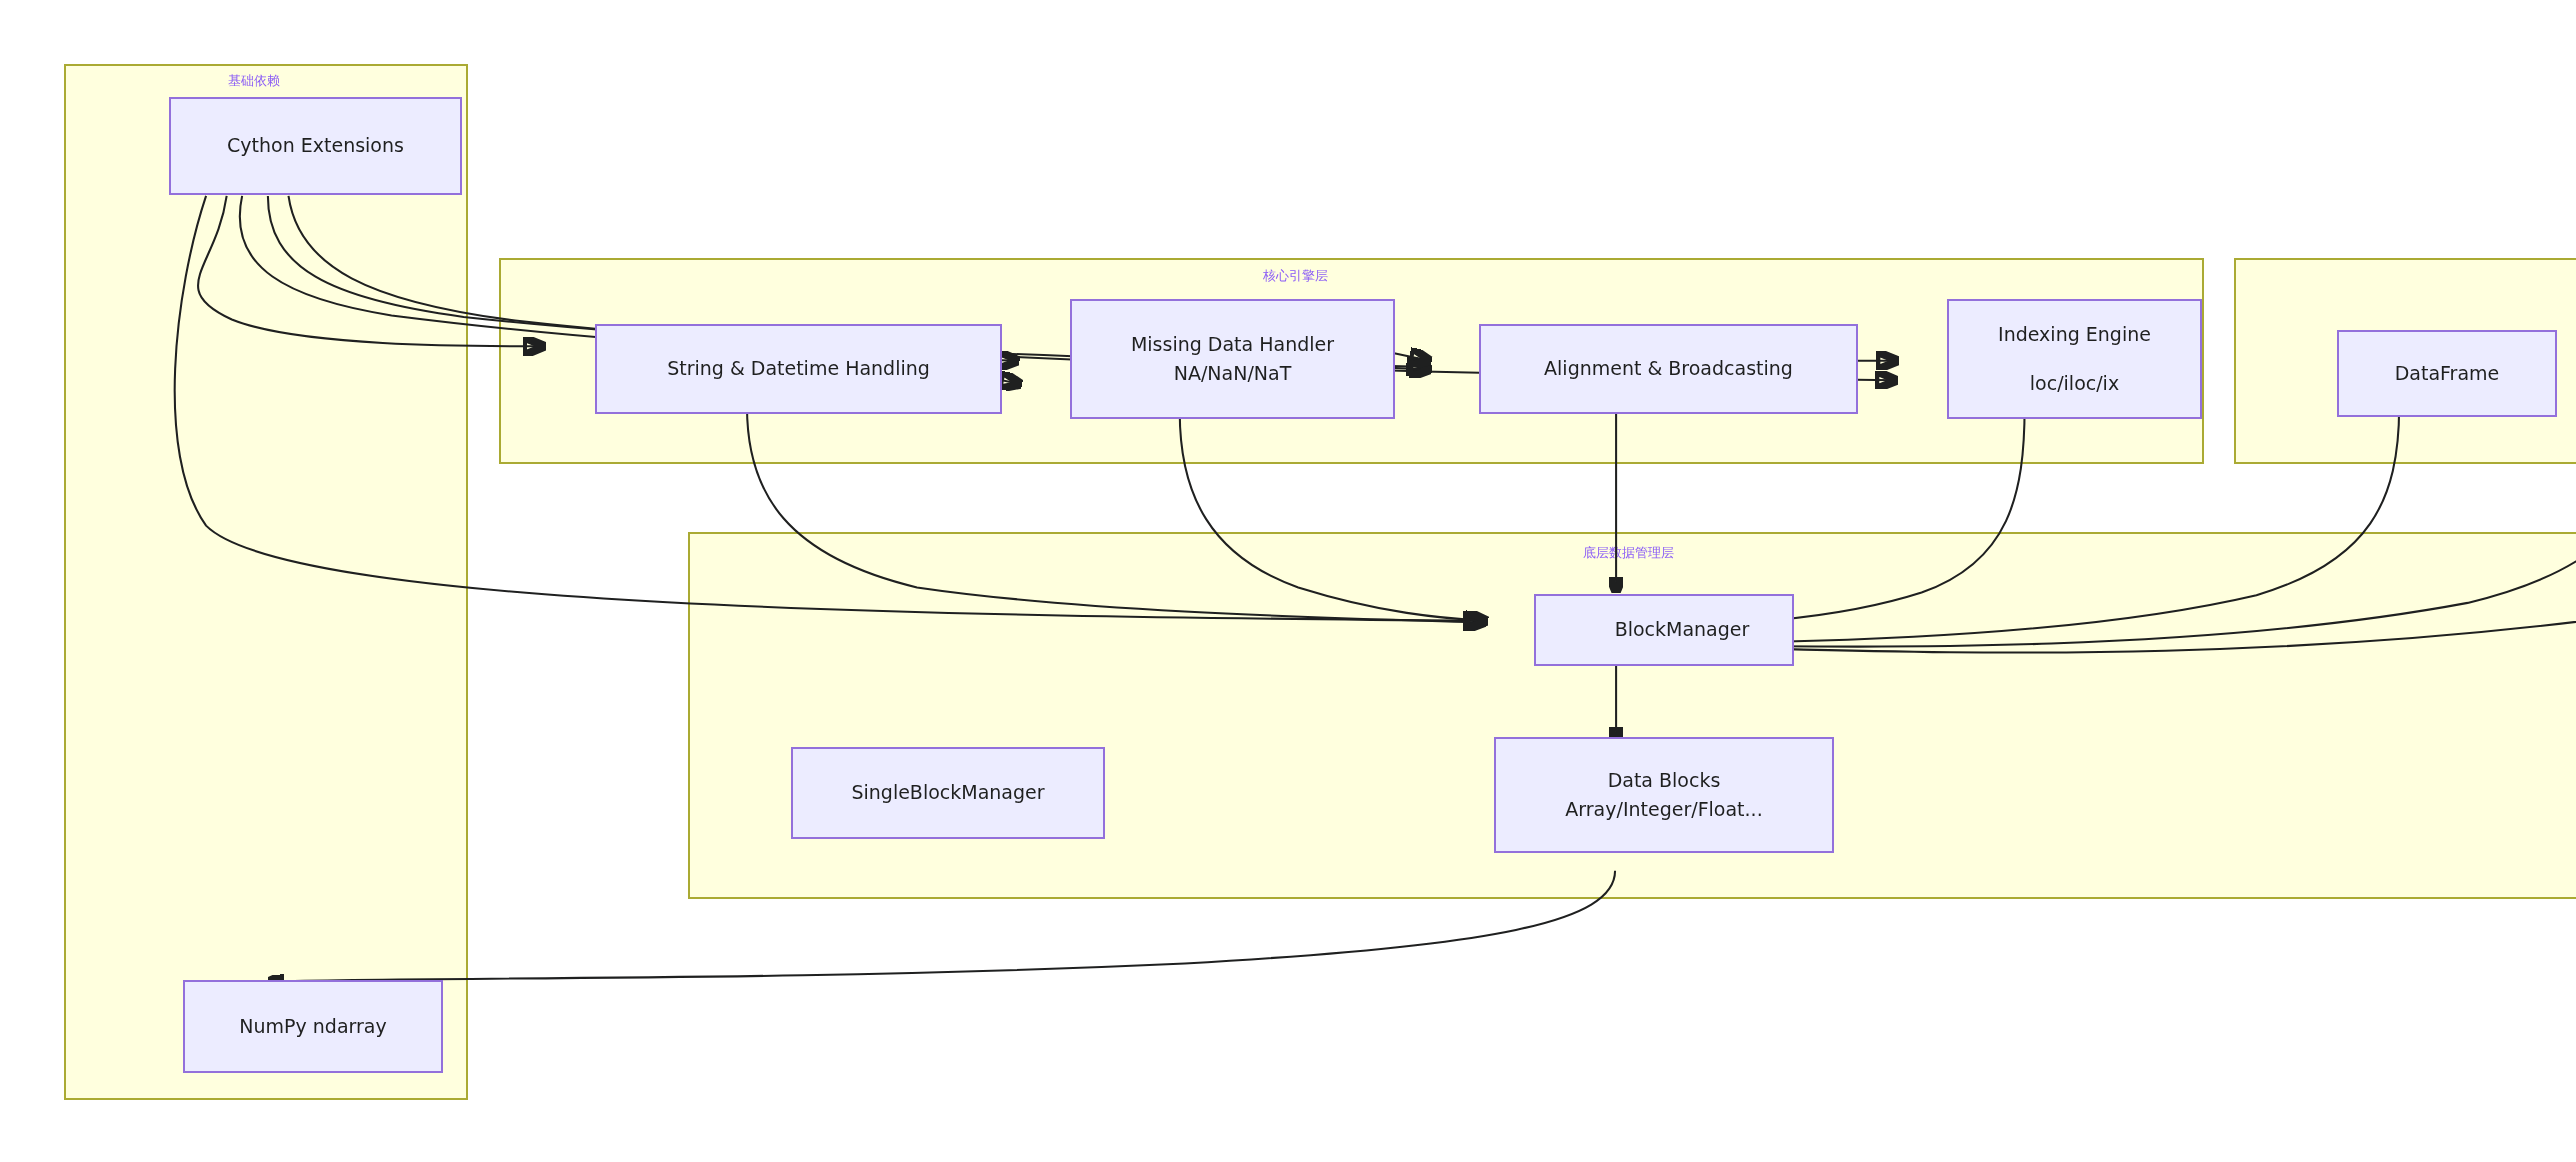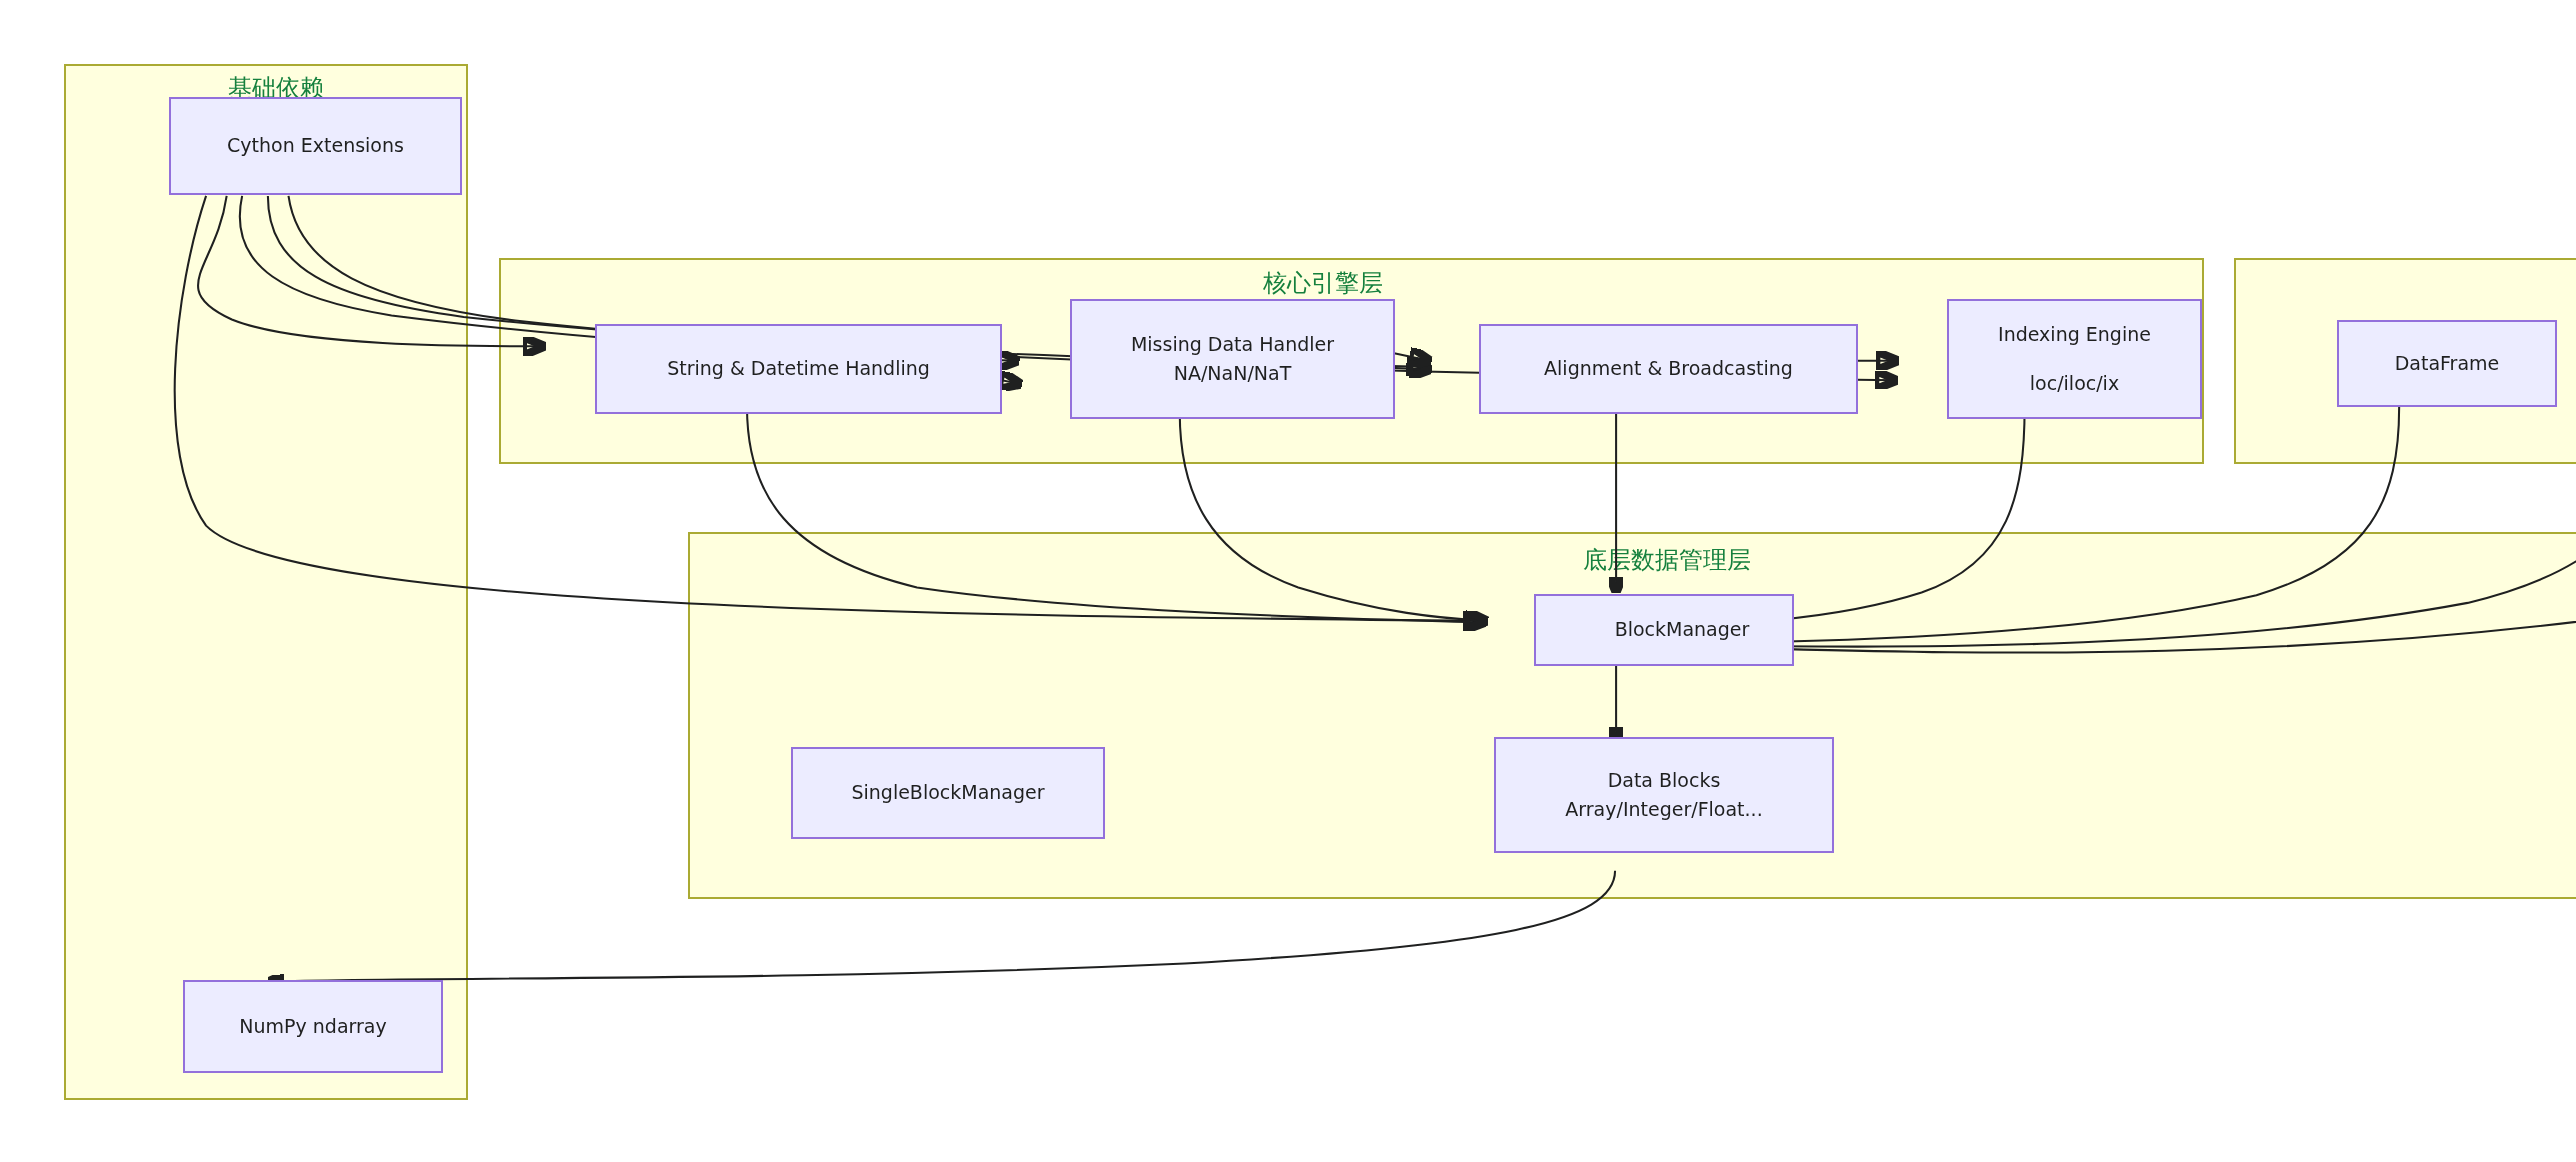--- a/index.html
+++ b/index.html
@@ -19,22 +19,22 @@
   }
   
   .layer {
     position: absolute;
     background: #ffffde;
     border: 2.6px solid #aaaa33;
     box-sizing: border-box;
   }
   .layer-title {
     position: absolute;
-    font-size: 24px;
-    color: #15803d;
+    font-size: 13px;
+    color: #8b5cf6;
     white-space: nowrap;
     font-family: "DejaVu Sans", "Liberation Sans", sans-serif;
   }
   
   .node {
     position: absolute;
     background: #ececff;
     border: 2.1px solid #9370db;
     box-sizing: border-box;
     display: flex;
@@ -148,21 +148,21 @@
 
   <div class="node" style="left:1431px; top:324px; width:379px; height:90px;">
     <span>Alignment &amp; Broadcasting</span>
   </div>
 
   <div class="node" style="left:1899px; top:299px; width:255px; height:120px;gap:19px;">
     <span>Indexing Engine</span>
     <span class="line2">loc/iloc/ix</span>
   </div>
 
-  <div class="node" style="left:2289px; top:320px; width:220px; height:87px;">
+  <div class="node" style="left:2289px; top:330px; width:220px; height:87px;">
     <span>DataFrame</span>
   </div>
 
   <div class="node" style="left:1486px; top:594px; width:260px; height:72px;padding-left:36px;">
     <span>BlockManager</span>
   </div>
 
   <div class="node" style="left:743px; top:747px; width:314px; height:92px;">
     <span>SingleBlockManager</span>
   </div>

